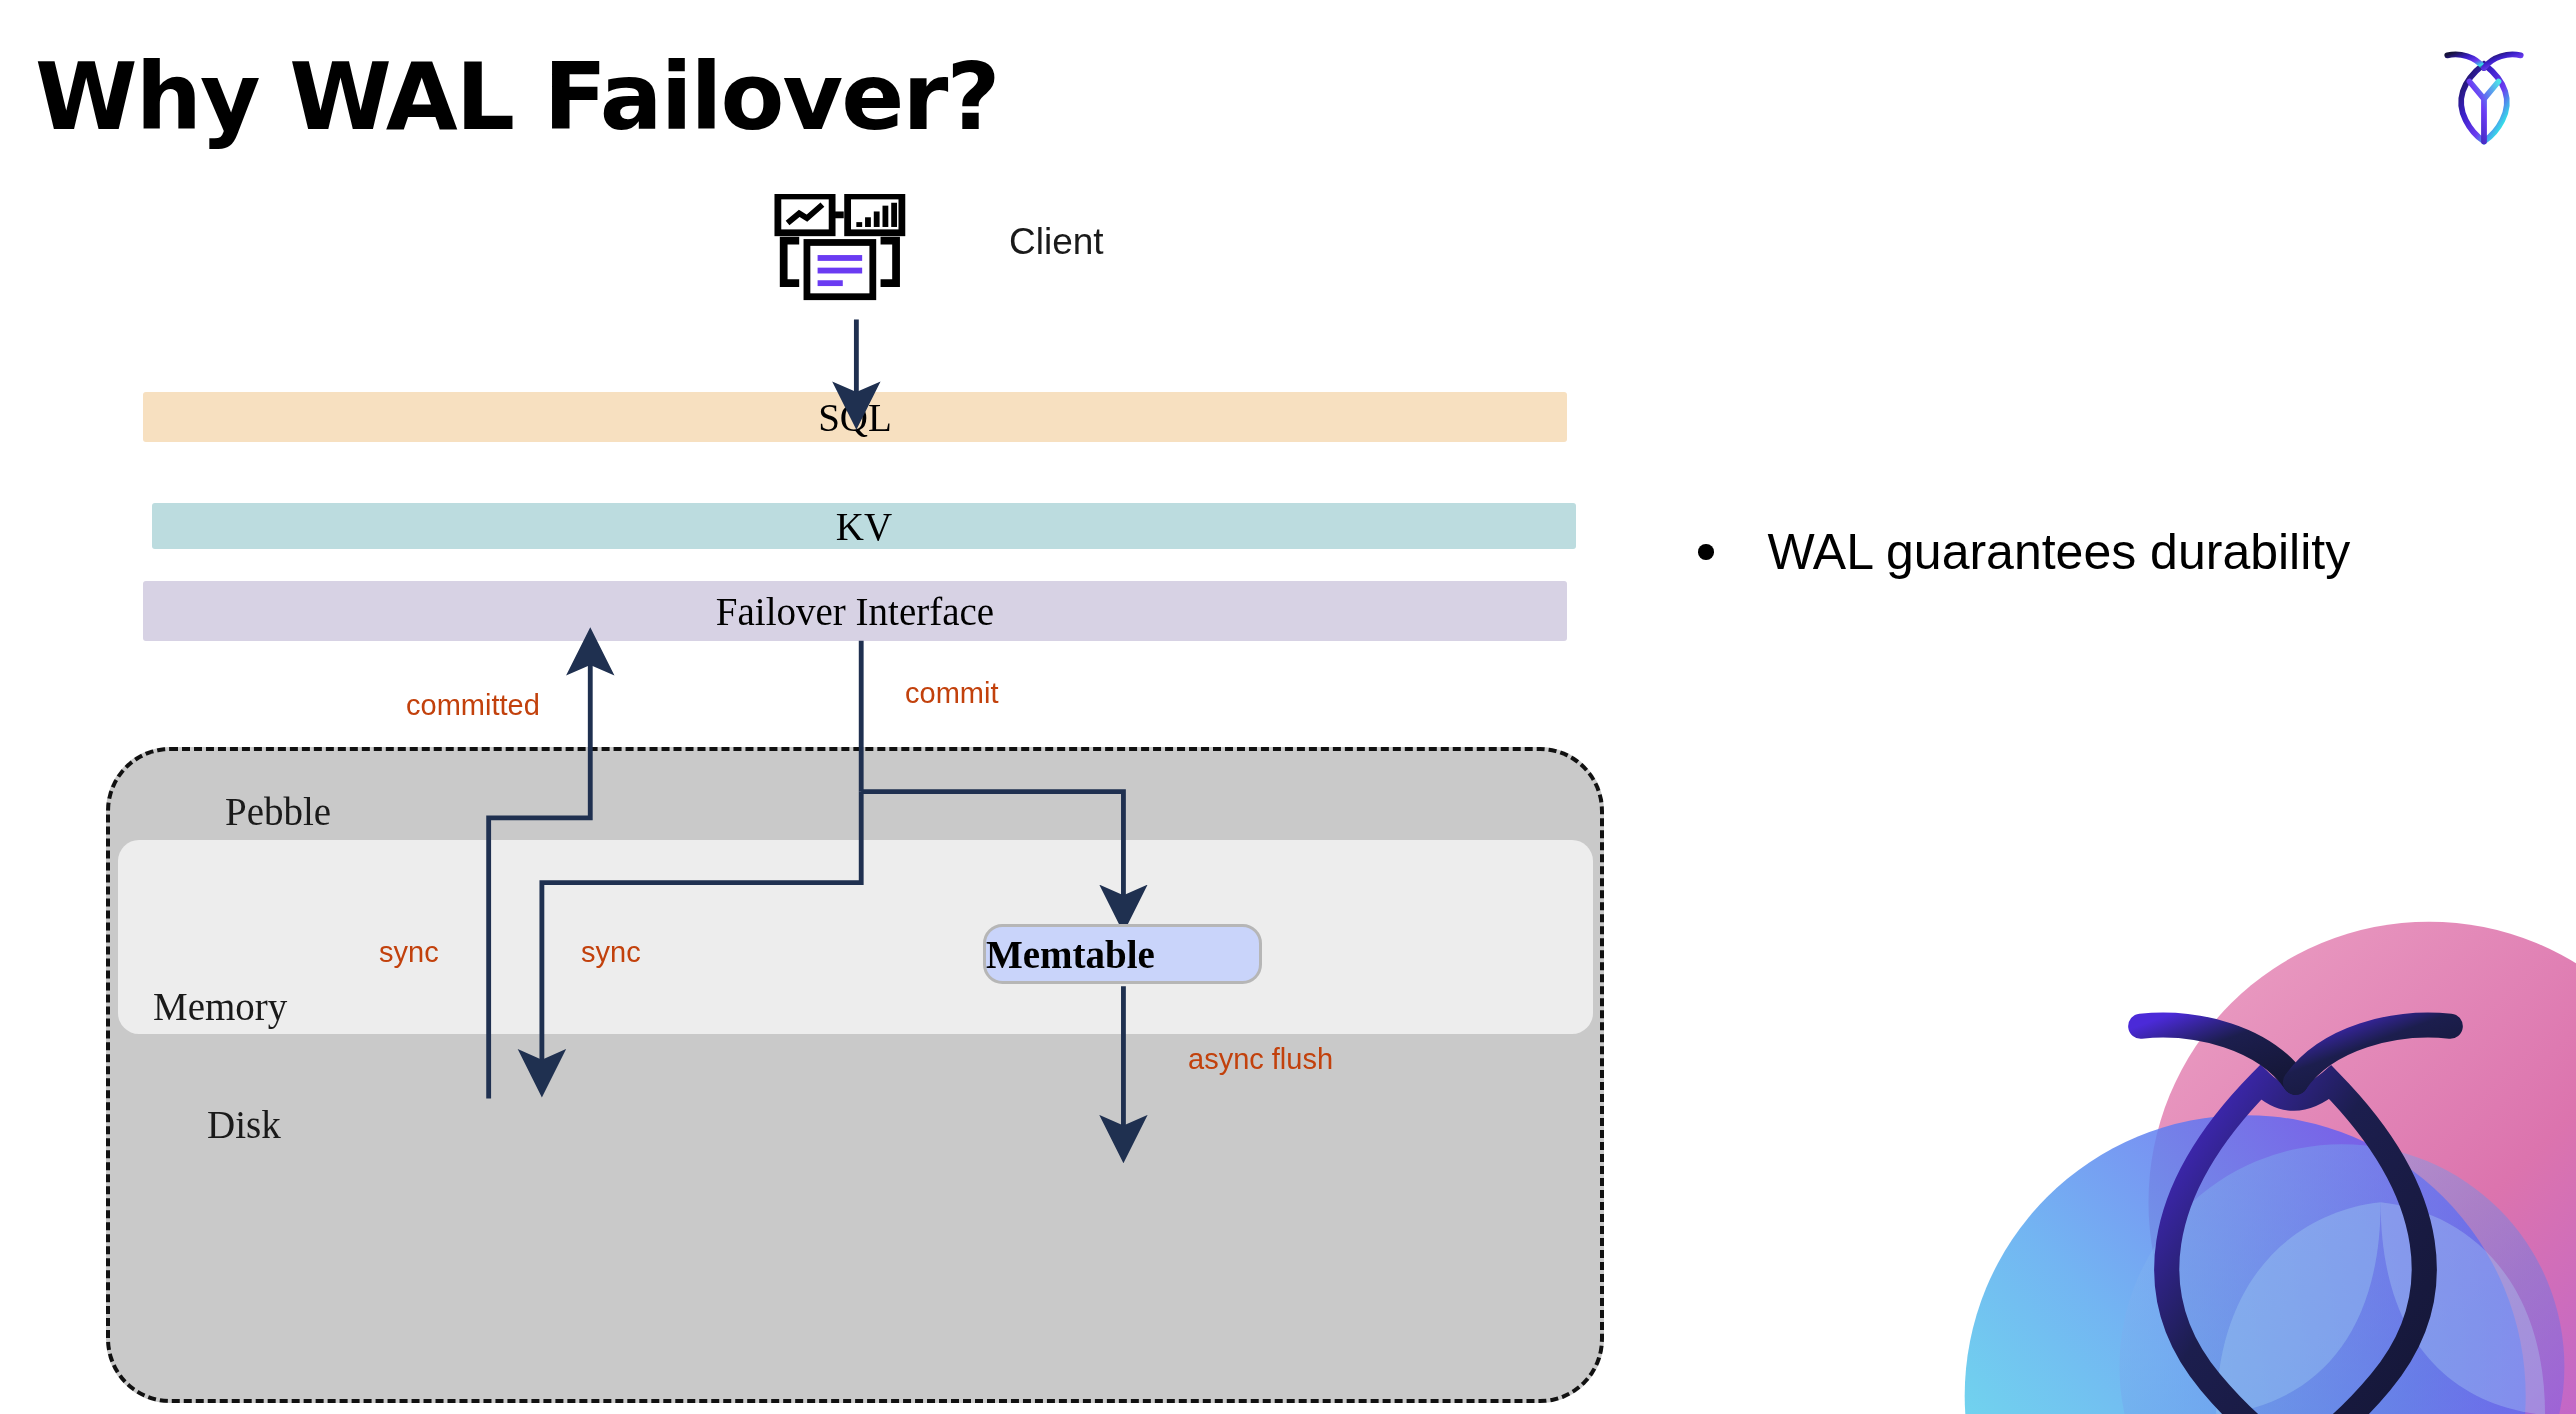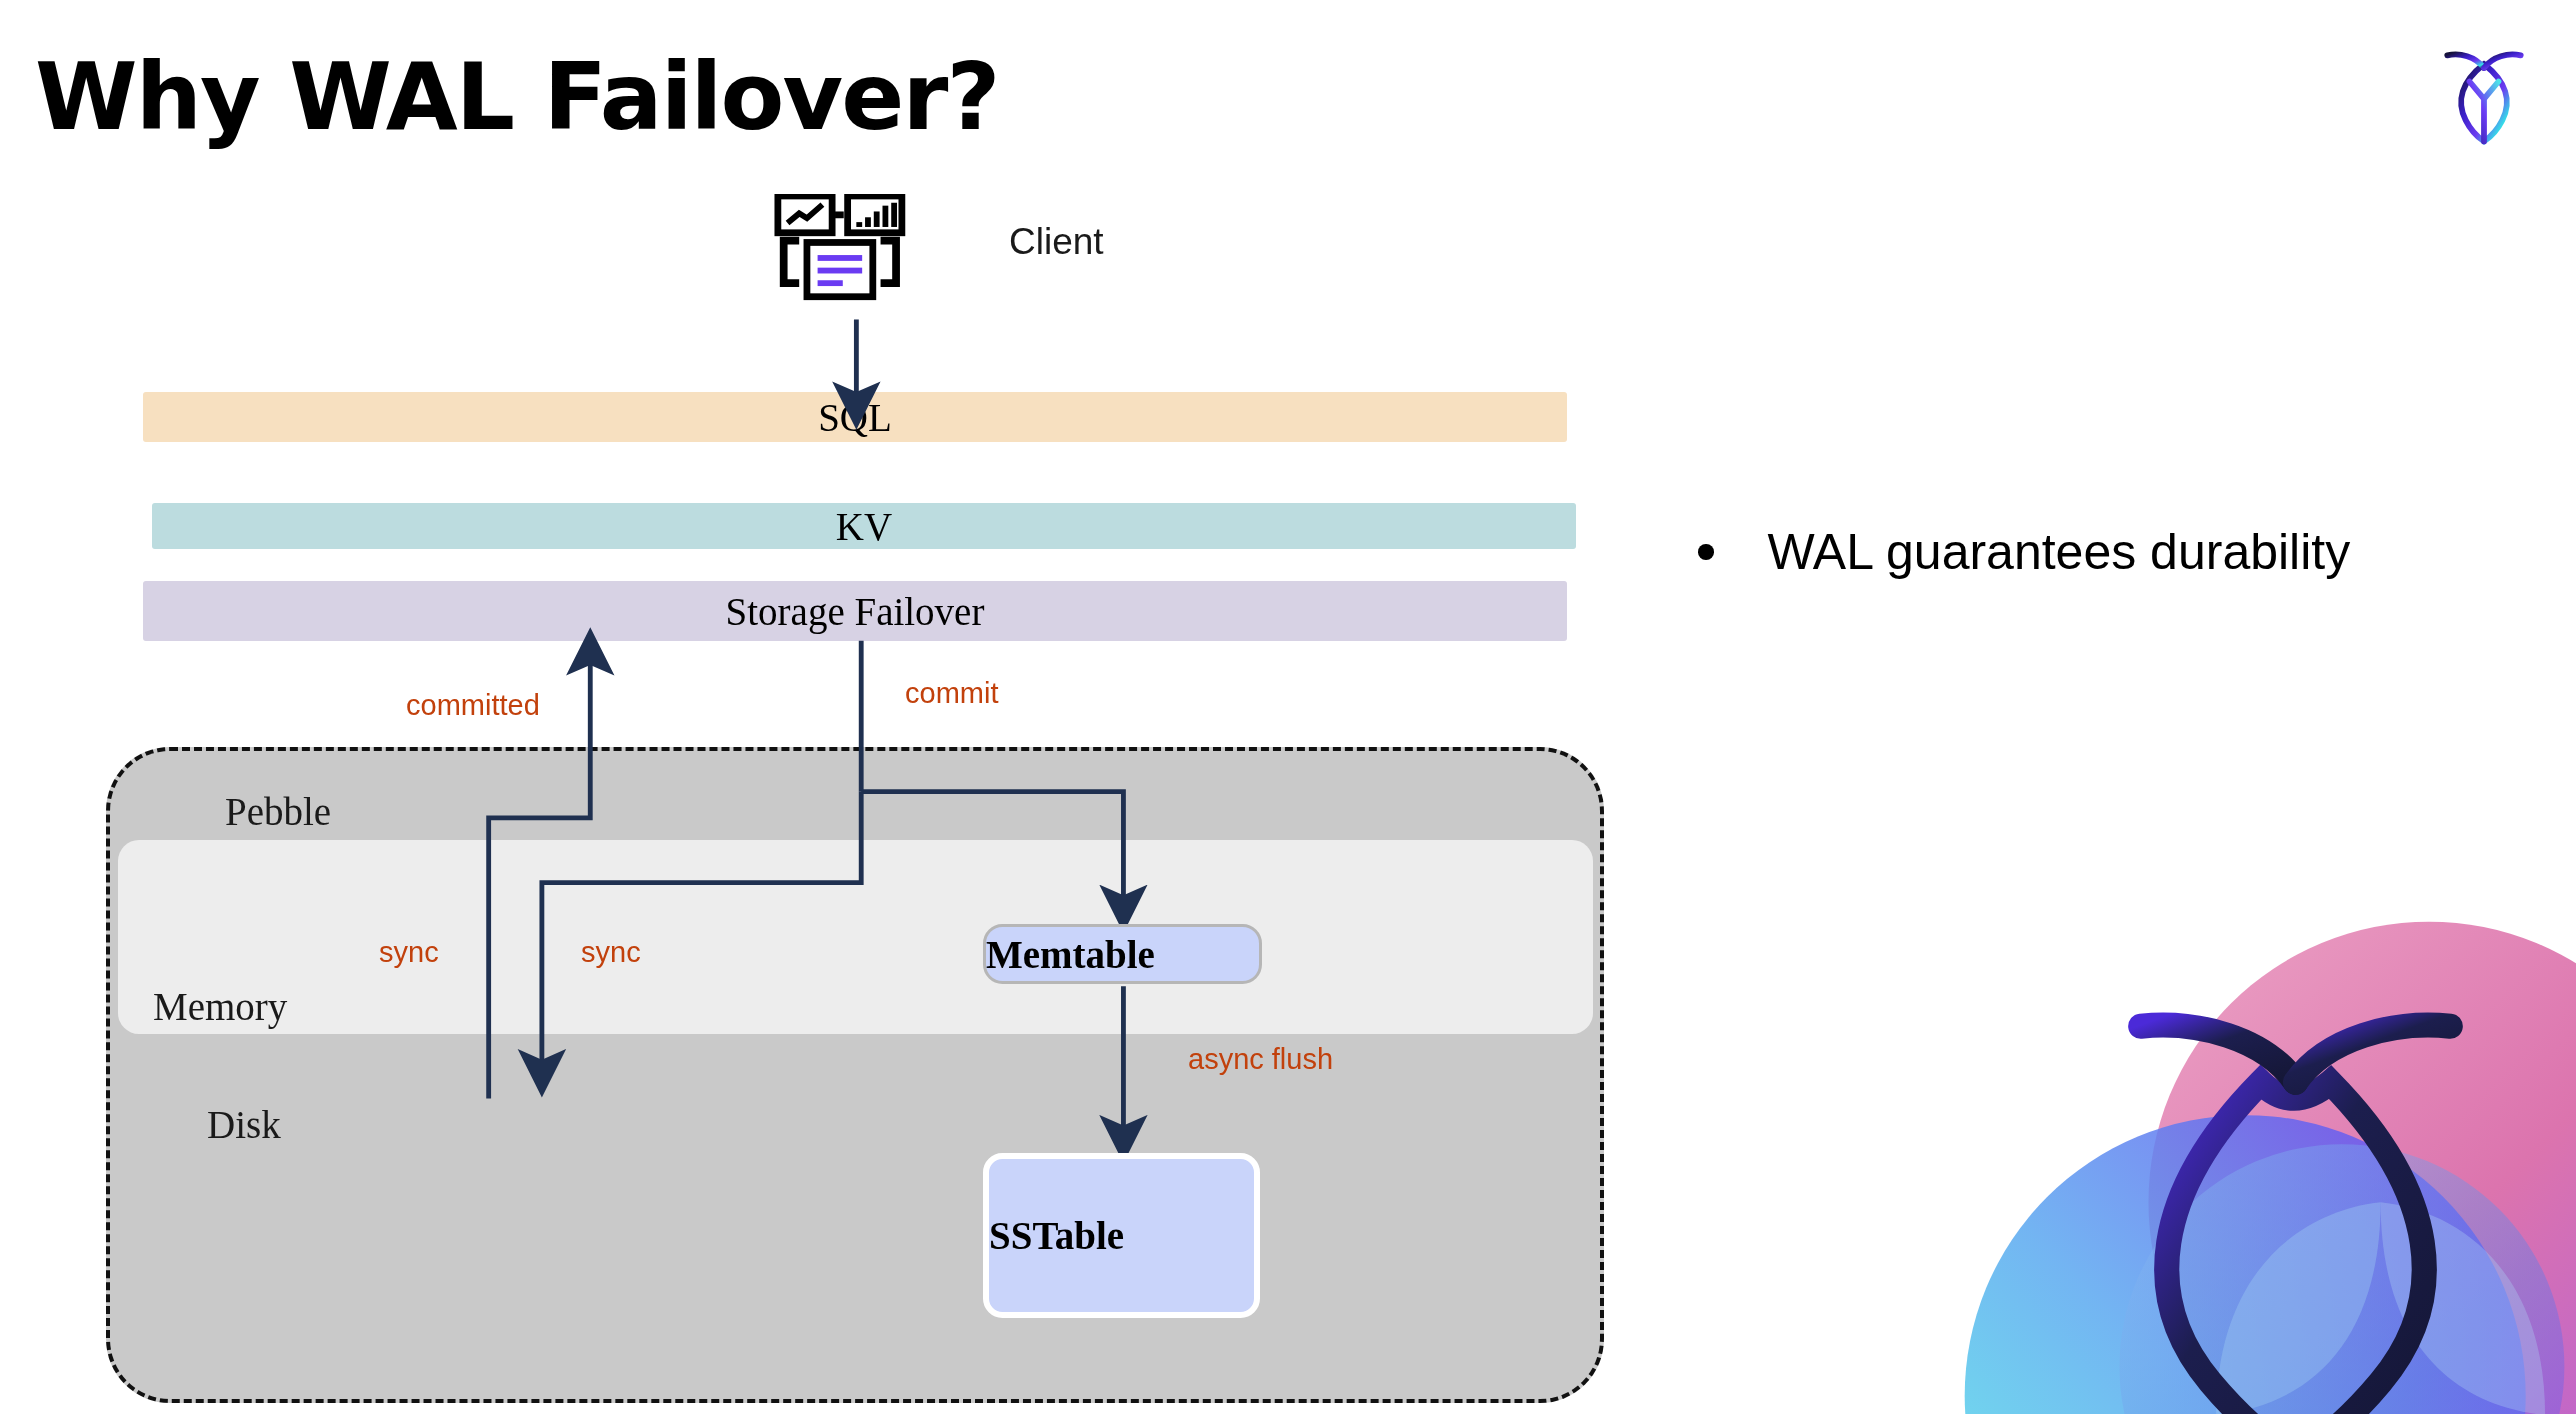--- a/index.html
+++ b/index.html
@@ -257,21 +257,21 @@
   </div>
   <div id="client-label">Client</div>
 
   <div class="layer-bar" id="layer-sql">
     <span>SQL</span>
   </div>
   <div class="layer-bar" id="layer-kv">
     <span>KV</span>
   </div>
   <div class="layer-bar" id="layer-si">
-    <span>Storage Failover</span>
+    <span>Failover Interface</span>
   </div>
 
   <div id="pebble-box"></div>
   <div id="memory-box"></div>
 
   <div class="region-label" id="label-pebble">Pebble</div>
   <div class="region-label" id="label-memory">Memory</div>
   <div class="region-label" id="label-disk">Disk</div>
 
   <svg id="connectors" viewBox="0 0 1700 1462">
@@ -290,23 +290,20 @@
       <path d="M890,818 L890,912 L560,912 L560,1110" marker-end="url(#arrowHead)"></path>
 
       <path d="M505,1135 L505,845 L610,845 L610,672" marker-end="url(#arrowHead)"></path>
 
       <path d="M1161,1019 L1161,1178" marker-end="url(#arrowHead)"></path>
     </g>
   </svg>
 
   <div class="node-box" id="node-memtable">
     <span>Memtable</span>
-  </div>
-  <div class="node-box" id="node-sstable">
-    <span>SSTable</span>
   </div>
 
   <div class="edge-label" id="lbl-committed">committed</div>
   <div class="edge-label" id="lbl-commit">commit</div>
   <div class="edge-label" id="lbl-sync-left">sync</div>
   <div class="edge-label" id="lbl-sync-right">sync</div>
   <div class="edge-label" id="lbl-async">async flush</div>
 </div>
 
 <div id="bullets">

